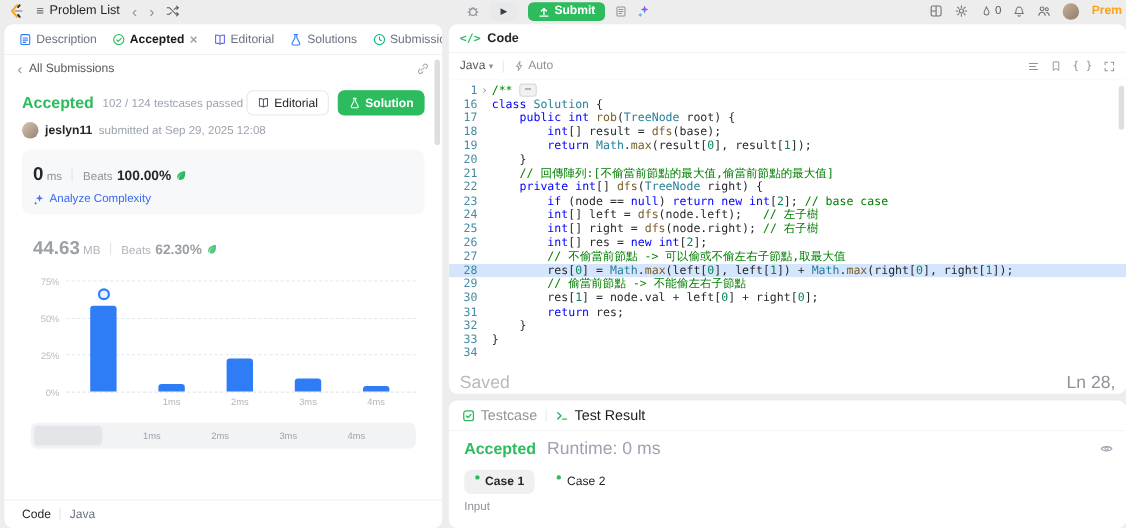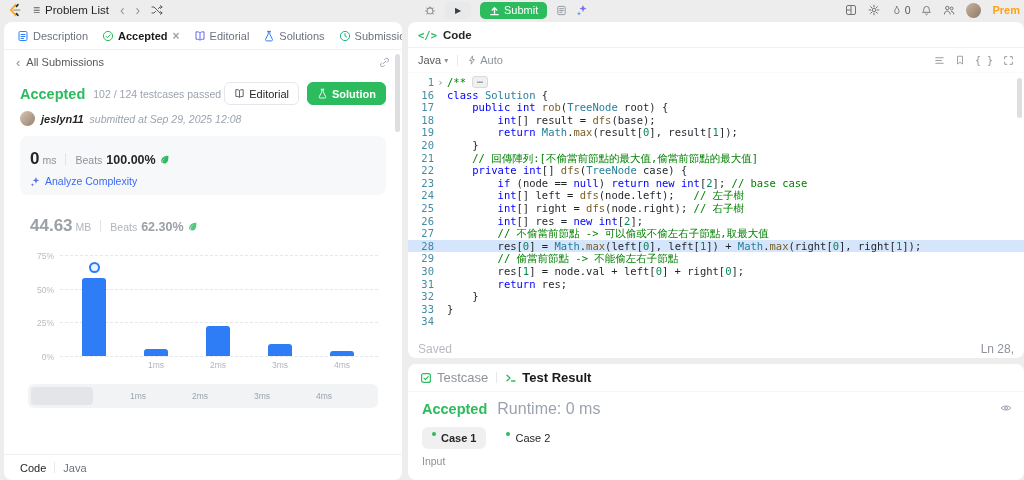--- a/index.html
+++ b/index.html
@@ -8,21 +8,21 @@
 svg{display:block}
 button{font-family:inherit}
 
 .topbar{height:20px;flex:0 0 20px;display:flex;align-items:center;padding:0 8px;position:relative;}
 .tb-left{display:flex;align-items:center;gap:11px;}
 .tb-item{display:flex;align-items:center;gap:5px;font-size:11.5px;color:#262626;cursor:pointer}
 .ham{font-size:12px;color:#595959}
 .nav{color:#8d939b;font-size:14px;line-height:1;cursor:pointer}
 .tb-center{position:absolute;left:424px;top:0;height:20px;display:flex;align-items:center;gap:9px;}
 .run-btn{background:#e7e9ea;border:none;border-radius:5px;height:17px;width:26px;display:flex;align-items:center;justify-content:center;color:#3c3c43;font-size:8px;cursor:pointer}
-.submit-btn{background:#2cbb5d;color:#fff;border:none;border-radius:5px;height:17px;padding:0 9px;display:flex;align-items:center;gap:4px;font-size:11px;font-weight:400;cursor:pointer}
+.submit-btn{background:#2cbb5d;color:#fff;border:none;border-radius:5px;height:17px;padding:0 9px;display:flex;align-items:center;gap:4px;font-size:11px;font-weight:700;cursor:pointer}
 .tb-right{position:absolute;right:0;top:0;height:20px;display:flex;align-items:center;gap:11px;padding-right:4px;}
 .streak{display:flex;align-items:center;gap:3px;color:#595959;font-size:10.5px}
 .avatar{width:15px;height:15px;border-radius:50%;background:linear-gradient(135deg,#c9b29a,#8d7a6a);}
 .prem{color:#ffa116;font-size:11px;font-weight:700;white-space:nowrap}
 
 .workspace{flex:1;display:flex;gap:6px;padding:2px 0 0 4px;min-height:0;}
 .panel{background:#fff;border-radius:8px;}
 
 .left-panel{width:398px;flex:0 0 398px;display:flex;flex-direction:column;position:relative;overflow:hidden;}
 .ptabs{height:28px;flex:0 0 28px;display:flex;align-items:center;padding:0 8px;border-bottom:1px solid #f0f0f0;gap:2px;}
@@ -32,21 +32,21 @@
 .tsep{width:1px;height:11px;background:#e8e8e8}
 .subnav{height:24px;flex:0 0 24px;display:flex;align-items:center;gap:6px;padding:0 12px;font-size:11px;color:#595959;cursor:pointer}
 .subnav .back{font-size:13px;color:#8d939b}
 .subnav .linkico{margin-left:auto}
 .result-head{display:flex;align-items:center;padding:8px 16px 0;}
 .status-txt{color:#2cbb5d;font-size:14.5px;font-weight:700}
 .tcs{color:#9ca3af;font-size:10.5px;margin-left:8px}
 .head-btns{margin-left:auto;display:flex;gap:8px}
 .hbtn{display:flex;align-items:center;gap:4px;height:23px;padding:0 9px;border-radius:6px;border:1px solid #e5e7eb;background:#fff;font-size:11px;color:#262626;cursor:pointer}
 .hbtn.green{background:#2cbb5d;border-color:#2cbb5d;color:#fff;font-weight:600}
-.user-row{display:flex;align-items:center;gap:6px;padding:6px 16px 8px;font-style:italic;}
+.user-row{display:flex;align-items:center;gap:6px;padding:6px 16px 8px;}
 .avatar-sm{width:15px;height:15px;border-radius:50%;background:linear-gradient(135deg,#d8c7b5,#94806e);}
 .uname{font-size:11px;font-weight:700}
 .utime{font-size:10.5px;color:#9ca3af}
 .stat-card{margin:2px 16px 0;background:#f7f8fa;border-radius:8px;padding:8px 10px;cursor:pointer}
 .stat-head{display:flex;align-items:center;gap:5px}
 .stat-title{font-size:11px;color:#3c3c43;font-weight:500}
 .info{margin-left:auto;width:11px;height:11px;border:1px solid #b9bfc6;border-radius:50%;color:#9ca3af;font-size:7.5px;display:flex;align-items:center;justify-content:center;font-style:italic}
 .stat-val{display:flex;align-items:baseline;margin-top:5px}
 .big{font-size:17px;font-weight:700}
 .unit{font-size:10.5px;color:#8d939b;margin-left:3px}
@@ -88,27 +88,27 @@
 .tb-icons{margin-left:auto;display:flex;align-items:center;gap:10px;color:#8d939b}
 .braces{font-family:"DejaVu Sans Mono",monospace;font-size:10px;color:#8d939b;cursor:pointer}
 .code-area{flex:1;padding-top:3px;font-family:"DejaVu Sans Mono",monospace;font-size:10.5px;overflow:hidden;position:relative}
 .cl{display:flex;height:12.6px;line-height:12.6px;white-space:pre}
 .cl.cur{background:#d5e5fb}
 .ln{flex:0 0 26px;text-align:right;color:#237893;opacity:.85}
 .fd{flex:0 0 13px;text-align:center;color:#8d939b}
 .ct{flex:1}
 .tk-k{color:#0000ff}.tk-t{color:#267f99}.tk-m{color:#795e26}.tk-c{color:#008000}.tk-num{color:#098658}.tk-p{color:#1f2328}
 .tk-d{display:inline-block;background:#f0f0f0;border:1px solid #d9d9d9;border-radius:3px;color:#6b7280;padding:0 4px;line-height:10px;font-size:9px;vertical-align:1px;cursor:pointer}
-.cc-status{flex:0 0 18px;display:flex;align-items:center;padding:0 10px;font-size:12px;color:#b6bbc2}
+.cc-status{flex:0 0 18px;display:flex;align-items:center;padding:0 10px;font-size:16px;color:#b6bbc2}
 .cc-status .pos{margin-left:auto;color:#8d939b}
 .code-scroll{position:absolute;right:2px;top:56px;width:5px;height:40px;background:#dcdee0;border-radius:3px}
 .test-card{flex:1;display:flex;flex-direction:column;overflow:hidden;position:relative}
 .tc-head{flex:0 0 28px;display:flex;align-items:center;gap:8px;padding:0 12px;border-bottom:1px solid #f5f5f5}
 .tc-tab{display:flex;align-items:center;gap:5px;font-size:13px;color:#8d939b;cursor:pointer}
-.tc-tab.active{color:#1a1a1a;font-weight:700}
+.tc-tab.active{color:#1a1a1a;font-weight:400}
 .tc-body{padding:8px 14px;position:relative}
 .tc-status-row{display:flex;align-items:baseline;gap:10px}
 .tc-status{color:#2cbb5d;font-size:14.5px;font-weight:700}
 .tc-runtime{color:#9ca3af;font-size:16px}
 .case-row{display:flex;gap:10px;margin-top:9px}
 .case{display:flex;align-items:center;gap:5px;height:22px;padding:0 10px;border-radius:6px;font-size:11px;color:#262626;cursor:pointer}
 .case.active{background:#f0f0f1;font-weight:600}
 .dot{width:4px;height:4px;border-radius:50%;background:#2cbb5d;align-self:flex-start;margin-top:5px}
 .input-label{margin-top:6px;font-size:10.5px;color:#8d939b}
 .eye{position:absolute;right:12px;top:10px;cursor:pointer}
@@ -429,21 +429,21 @@
       </div>
       <div class="code-area">
         <div>
             <div class="cl"><span class="ln">1</span><span class="fd">›</span><span class="ct"><span class="tk-c">/** </span><span class="tk-d">⋯</span></span></div>
             <div class="cl"><span class="ln">16</span><span class="fd"></span><span class="ct"><span class="tk-k">class</span><span class="tk-p"> </span><span class="tk-t">Solution</span><span class="tk-p"> {</span></span></div>
             <div class="cl"><span class="ln">17</span><span class="fd"></span><span class="ct"><span class="tk-p">    </span><span class="tk-k">public</span><span class="tk-p"> </span><span class="tk-k">int</span><span class="tk-p"> </span><span class="tk-m">rob</span><span class="tk-p">(</span><span class="tk-t">TreeNode</span><span class="tk-p"> root) {</span></span></div>
             <div class="cl"><span class="ln">18</span><span class="fd"></span><span class="ct"><span class="tk-p">        </span><span class="tk-k">int</span><span class="tk-p">[] result = </span><span class="tk-m">dfs</span><span class="tk-p">(base);</span></span></div>
             <div class="cl"><span class="ln">19</span><span class="fd"></span><span class="ct"><span class="tk-p">        </span><span class="tk-k">return</span><span class="tk-p"> </span><span class="tk-t">Math</span><span class="tk-p">.</span><span class="tk-m">max</span><span class="tk-p">(result[</span><span class="tk-num">0</span><span class="tk-p">], result[</span><span class="tk-num">1</span><span class="tk-p">]);</span></span></div>
             <div class="cl"><span class="ln">20</span><span class="fd"></span><span class="ct"><span class="tk-p">    }</span></span></div>
             <div class="cl"><span class="ln">21</span><span class="fd"></span><span class="ct"><span class="tk-p">    </span><span class="tk-c">// 回傳陣列:[不偷當前節點的最大值,偷當前節點的最大值]</span></span></div>
-            <div class="cl"><span class="ln">22</span><span class="fd"></span><span class="ct"><span class="tk-p">    </span><span class="tk-k">private</span><span class="tk-p"> </span><span class="tk-k">int</span><span class="tk-p">[] </span><span class="tk-m">dfs</span><span class="tk-p">(</span><span class="tk-t">TreeNode</span><span class="tk-p"> case) {</span></span></div>
+            <div class="cl"><span class="ln">22</span><span class="fd"></span><span class="ct"><span class="tk-p">    </span><span class="tk-k">private</span><span class="tk-p"> </span><span class="tk-k">int</span><span class="tk-p">[] </span><span class="tk-m">dfs</span><span class="tk-p">(</span><span class="tk-t">TreeNode</span><span class="tk-p"> right) {</span></span></div>
             <div class="cl"><span class="ln">23</span><span class="fd"></span><span class="ct"><span class="tk-p">        </span><span class="tk-k">if</span><span class="tk-p"> (node == </span><span class="tk-k">null</span><span class="tk-p">) </span><span class="tk-k">return</span><span class="tk-p"> </span><span class="tk-k">new</span><span class="tk-p"> </span><span class="tk-k">int</span><span class="tk-p">[</span><span class="tk-num">2</span><span class="tk-p">]; </span><span class="tk-c">// base case</span></span></div>
             <div class="cl"><span class="ln">24</span><span class="fd"></span><span class="ct"><span class="tk-p">        </span><span class="tk-k">int</span><span class="tk-p">[] left = </span><span class="tk-m">dfs</span><span class="tk-p">(node.left);   </span><span class="tk-c">// 左子樹</span></span></div>
             <div class="cl"><span class="ln">25</span><span class="fd"></span><span class="ct"><span class="tk-p">        </span><span class="tk-k">int</span><span class="tk-p">[] right = </span><span class="tk-m">dfs</span><span class="tk-p">(node.right); </span><span class="tk-c">// 右子樹</span></span></div>
             <div class="cl"><span class="ln">26</span><span class="fd"></span><span class="ct"><span class="tk-p">        </span><span class="tk-k">int</span><span class="tk-p">[] res = </span><span class="tk-k">new</span><span class="tk-p"> </span><span class="tk-k">int</span><span class="tk-p">[</span><span class="tk-num">2</span><span class="tk-p">];</span></span></div>
             <div class="cl"><span class="ln">27</span><span class="fd"></span><span class="ct"><span class="tk-p">        </span><span class="tk-c">// 不偷當前節點 -&gt; 可以偷或不偷左右子節點,取最大值</span></span></div>
             <div class="cl cur"><span class="ln">28</span><span class="fd"></span><span class="ct"><span class="tk-p">        res[</span><span class="tk-num">0</span><span class="tk-p">] = </span><span class="tk-t">Math</span><span class="tk-p">.</span><span class="tk-m">max</span><span class="tk-p">(left[</span><span class="tk-num">0</span><span class="tk-p">], left[</span><span class="tk-num">1</span><span class="tk-p">]) + </span><span class="tk-t">Math</span><span class="tk-p">.</span><span class="tk-m">max</span><span class="tk-p">(right[</span><span class="tk-num">0</span><span class="tk-p">], right[</span><span class="tk-num">1</span><span class="tk-p">]);</span></span></div>
             <div class="cl"><span class="ln">29</span><span class="fd"></span><span class="ct"><span class="tk-p">        </span><span class="tk-c">// 偷當前節點 -&gt; 不能偷左右子節點</span></span></div>
             <div class="cl"><span class="ln">30</span><span class="fd"></span><span class="ct"><span class="tk-p">        res[</span><span class="tk-num">1</span><span class="tk-p">] = node.val + left[</span><span class="tk-num">0</span><span class="tk-p">] + right[</span><span class="tk-num">0</span><span class="tk-p">];</span></span></div>
             <div class="cl"><span class="ln">31</span><span class="fd"></span><span class="ct"><span class="tk-p">        </span><span class="tk-k">return</span><span class="tk-p"> res;</span></span></div>
             <div class="cl"><span class="ln">32</span><span class="fd"></span><span class="ct"><span class="tk-p">    }</span></span></div>

